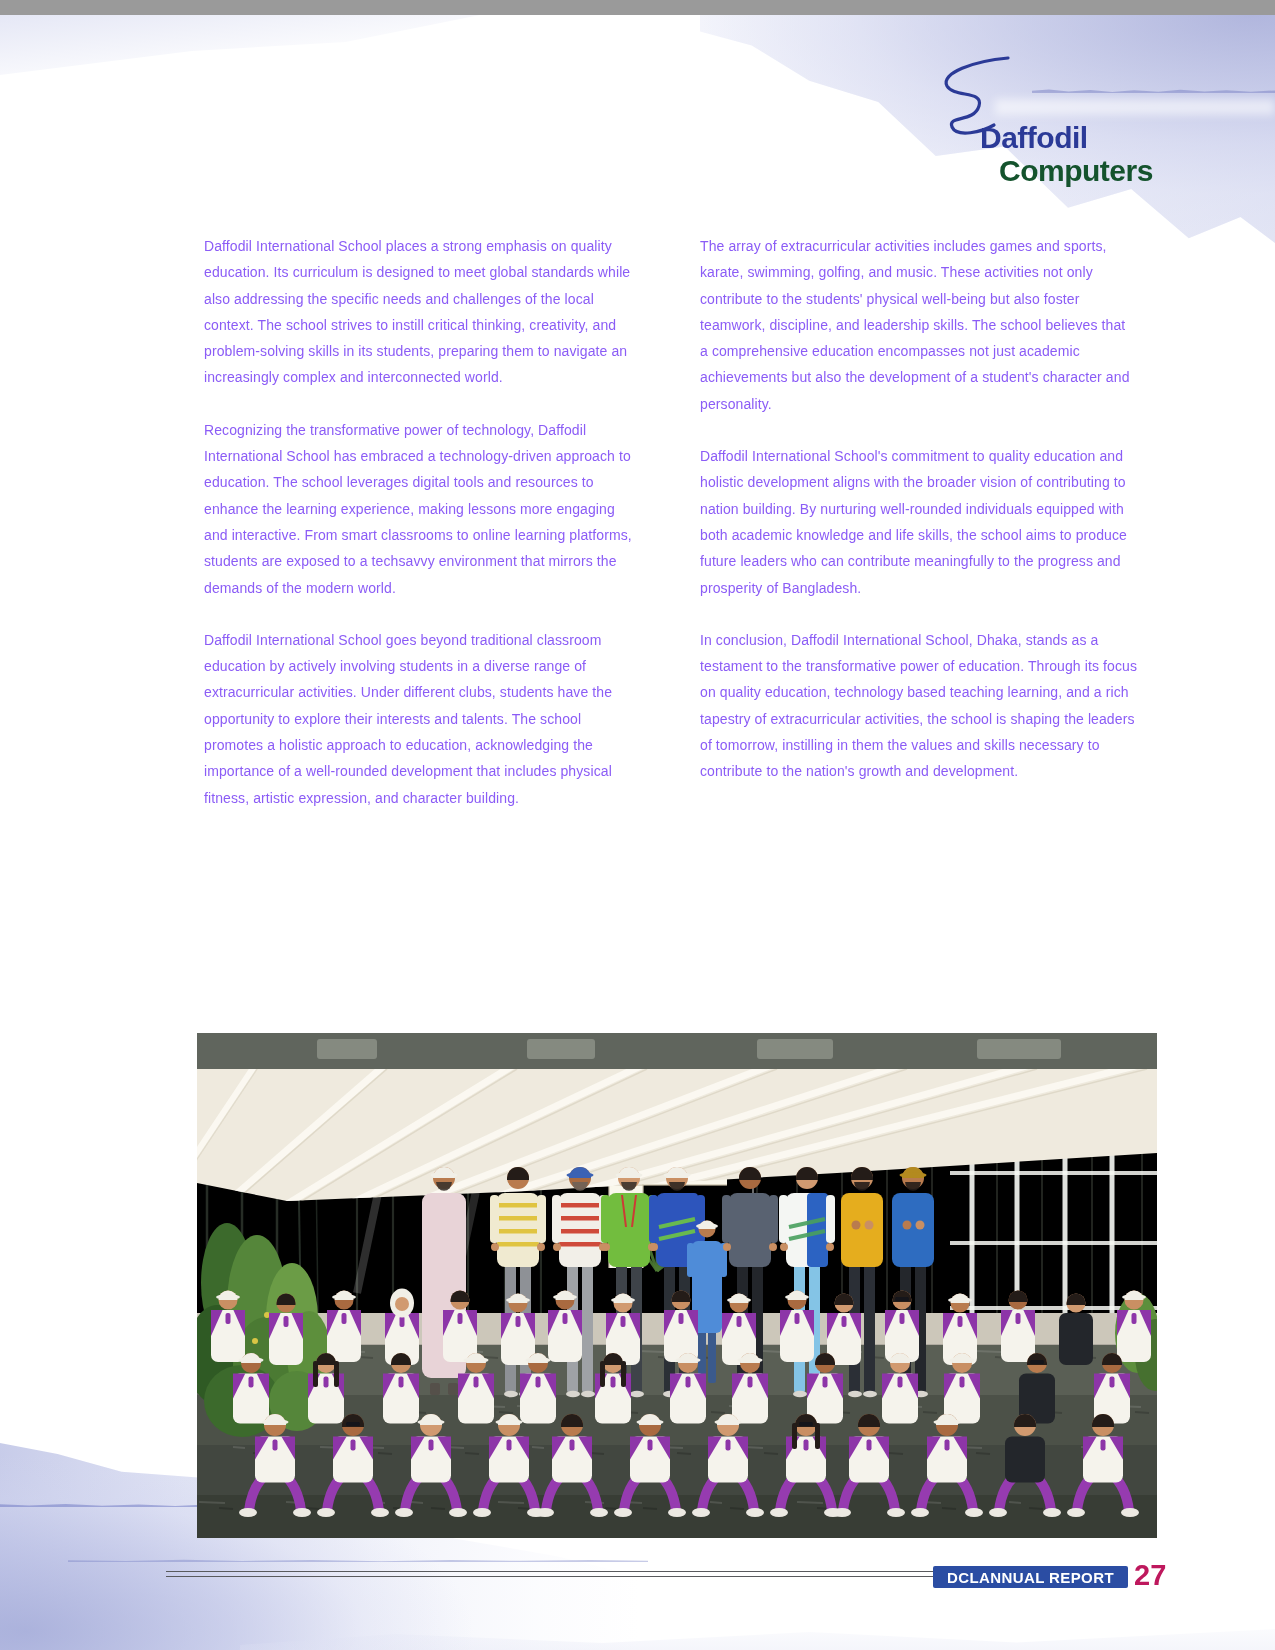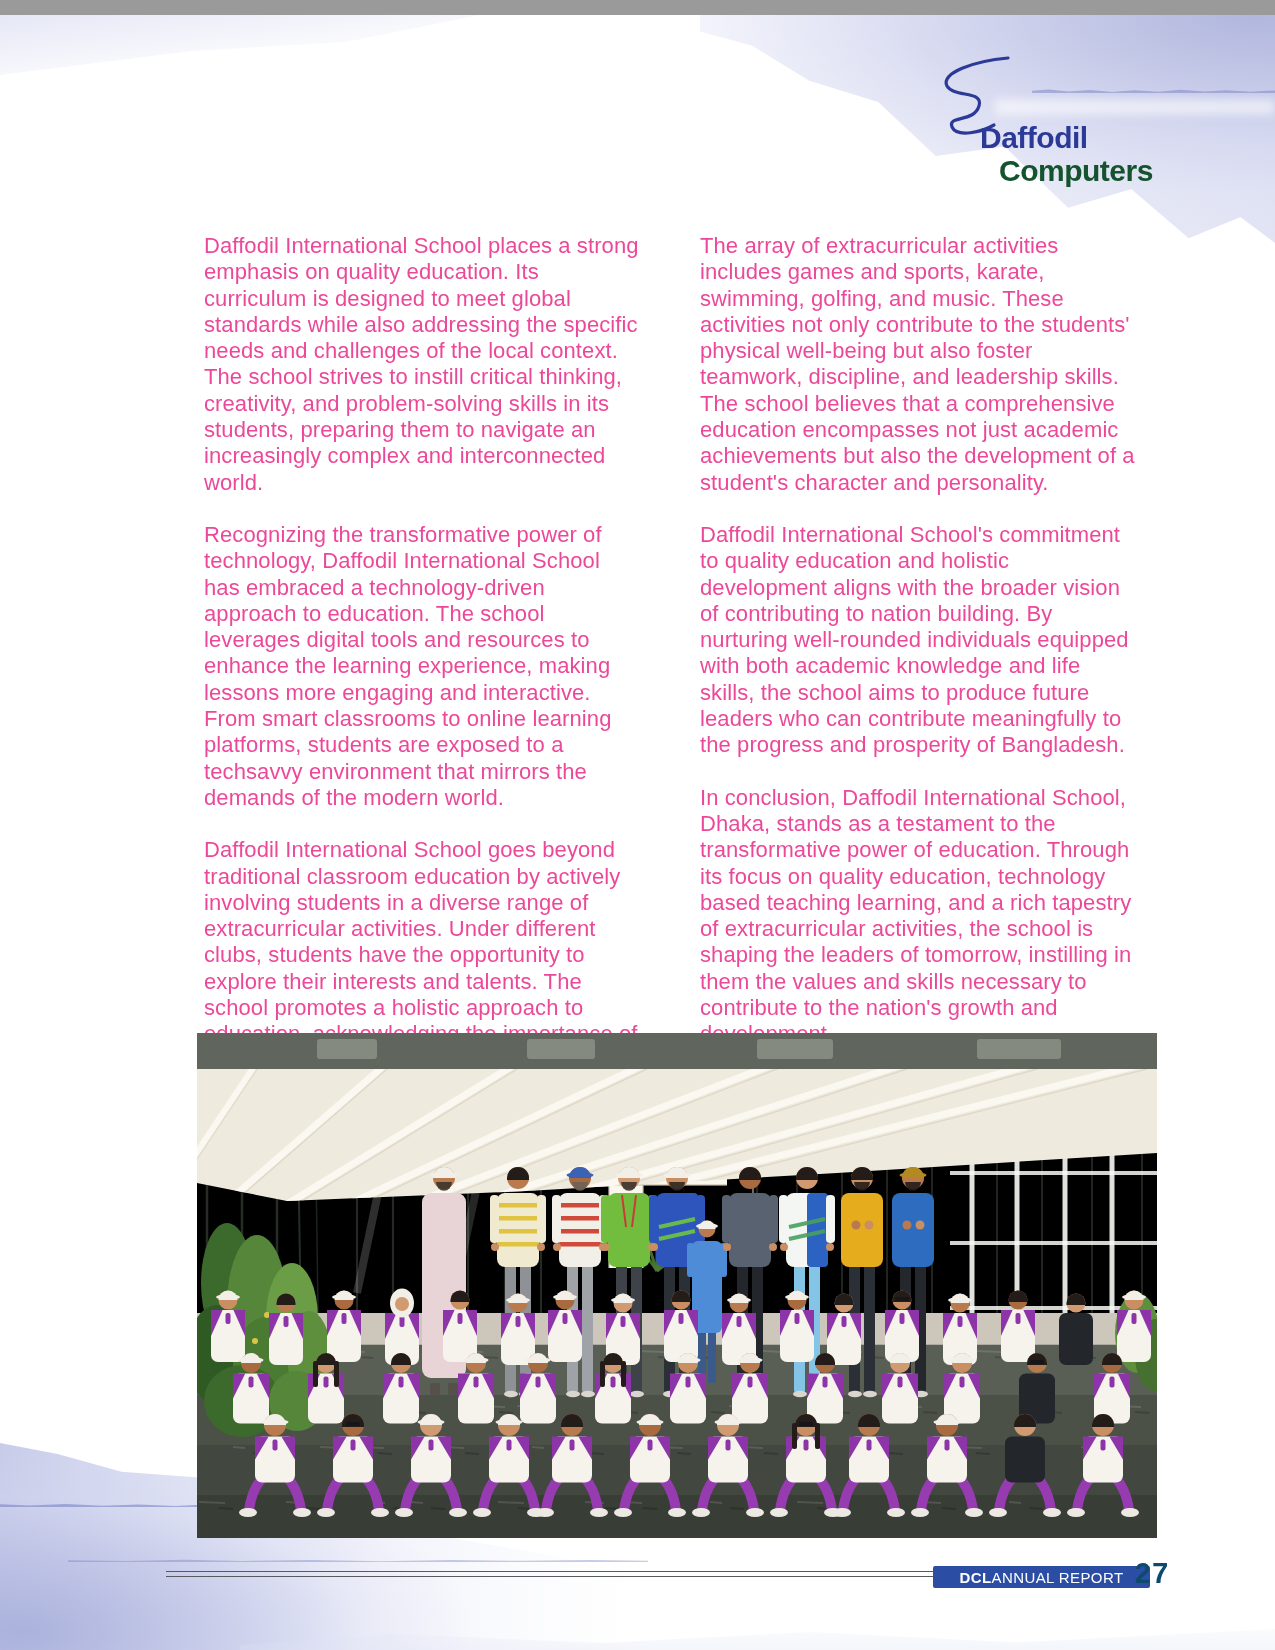--- a/index.html
+++ b/index.html
@@ -46,34 +46,34 @@
     clip-path:polygon(0 60%,15% 38%,35% 56%,55% 34%,75% 55%,100% 28%,100% 100%,0 100%);
   }
 
   
   .logo{position:absolute;left:930px;top:40px;width:290px;}
   .logo-swoosh{position:absolute;left:2px;top:0;width:82px;height:82px;}
   .logo-text{position:absolute;left:50px;top:66px;font-weight:800;font-size:30px;line-height:33px;letter-spacing:-0.5px;white-space:nowrap;}
   .logo-line2{padding-left:19px;}
 
   
-  .col{position:absolute;top:218px;font-size:22px;line-height:26.3px;color:#ec4899;letter-spacing:.1px;}
+  .col{position:absolute;top:218px;font-size:14px;line-height:26.3px;color:#8b5cf6;letter-spacing:.1px;}
   .col-1{left:204px;width:436px;}
   .col-2{left:700px;width:437px;}
   .col p{margin:0 0 26px 0;}
 
   
   .photo{position:absolute;left:197px;top:1018px;width:960px;height:505px;overflow:hidden;background:#d8ddd2;}
   .photo svg{display:block;width:100%;height:100%;}
 
   
   .footer-rule{position:absolute;left:166px;top:1556px;width:772px;height:4px;border-top:1.6px solid #595a5d;border-bottom:1.6px solid #595a5d;}
-  .footer-badge{position:absolute;left:933px;top:1551px;width:217px;height:22px;display:flex;align-items:center;justify-content:center;color:#ffffff;font-size:15px;border-radius:2px;}
+  .footer-badge{position:absolute;left:933px;top:1551px;width:195px;height:22px;display:flex;align-items:center;justify-content:center;color:#ffffff;font-size:15px;border-radius:2px;}
   .footer-badge .brand{font-weight:800;letter-spacing:.4px;}
-  .footer-badge .label{font-weight:400;letter-spacing:.4px;}
+  .footer-badge .label{font-weight:700;letter-spacing:.4px;}
   .page-number{position:absolute;left:1134px;top:1544px;font-size:29px;font-weight:700;}
 </style>
 </head>
 <body>
 
 <div class="page">
 
   <div class="wash wash-top-right"></div>
   <div class="wash wash-sediment-top"></div>
   <div class="wash wash-band-top"></div>
@@ -747,15 +747,15 @@
         <circle cx="906" cy="392" r="11" fill="#c98f63"></circle>
         <path d="M895,392 A11,11 0 0 1 917,392 L917,394 L895,394 Z" fill="#241c18"></path>
       </svg>
     </div>
 
   <div class="footer-rule"></div>
   <div class="footer-badge" id="footerBadge" style="background: rgb(43, 77, 163);">
     <span class="brand">DCL</span>
     <span class="label">ANNUAL REPORT</span>
   </div>
-  <div class="page-number" id="pageNumber" style="color: #0c4a6e; font-family: Liberation Mono, monospace;">27</div>
+  <div class="page-number" id="pageNumber" style="color: #be185d;">27</div>
 
 </div>
 
 </body></html>

